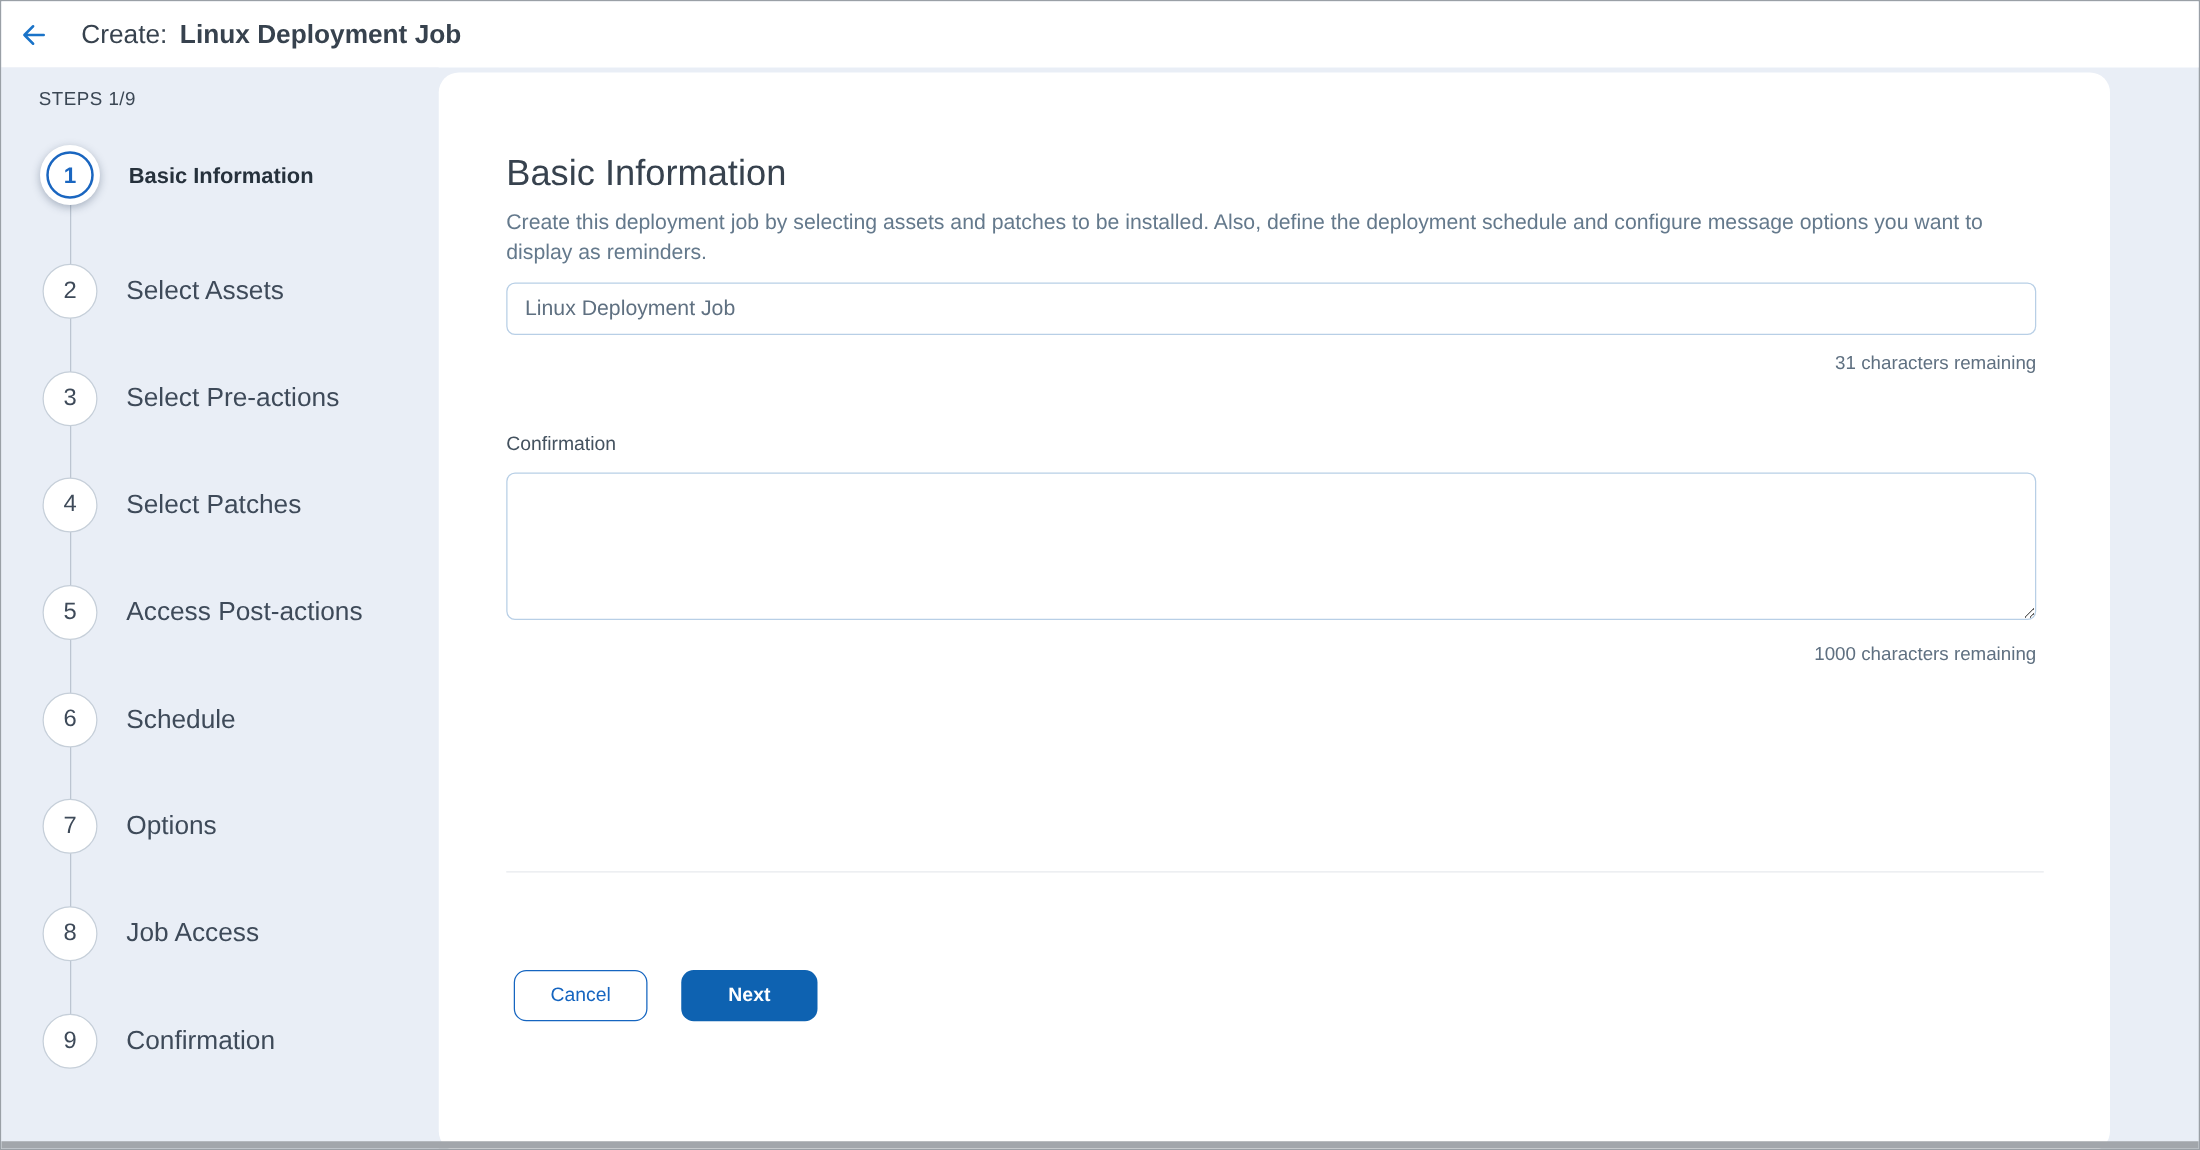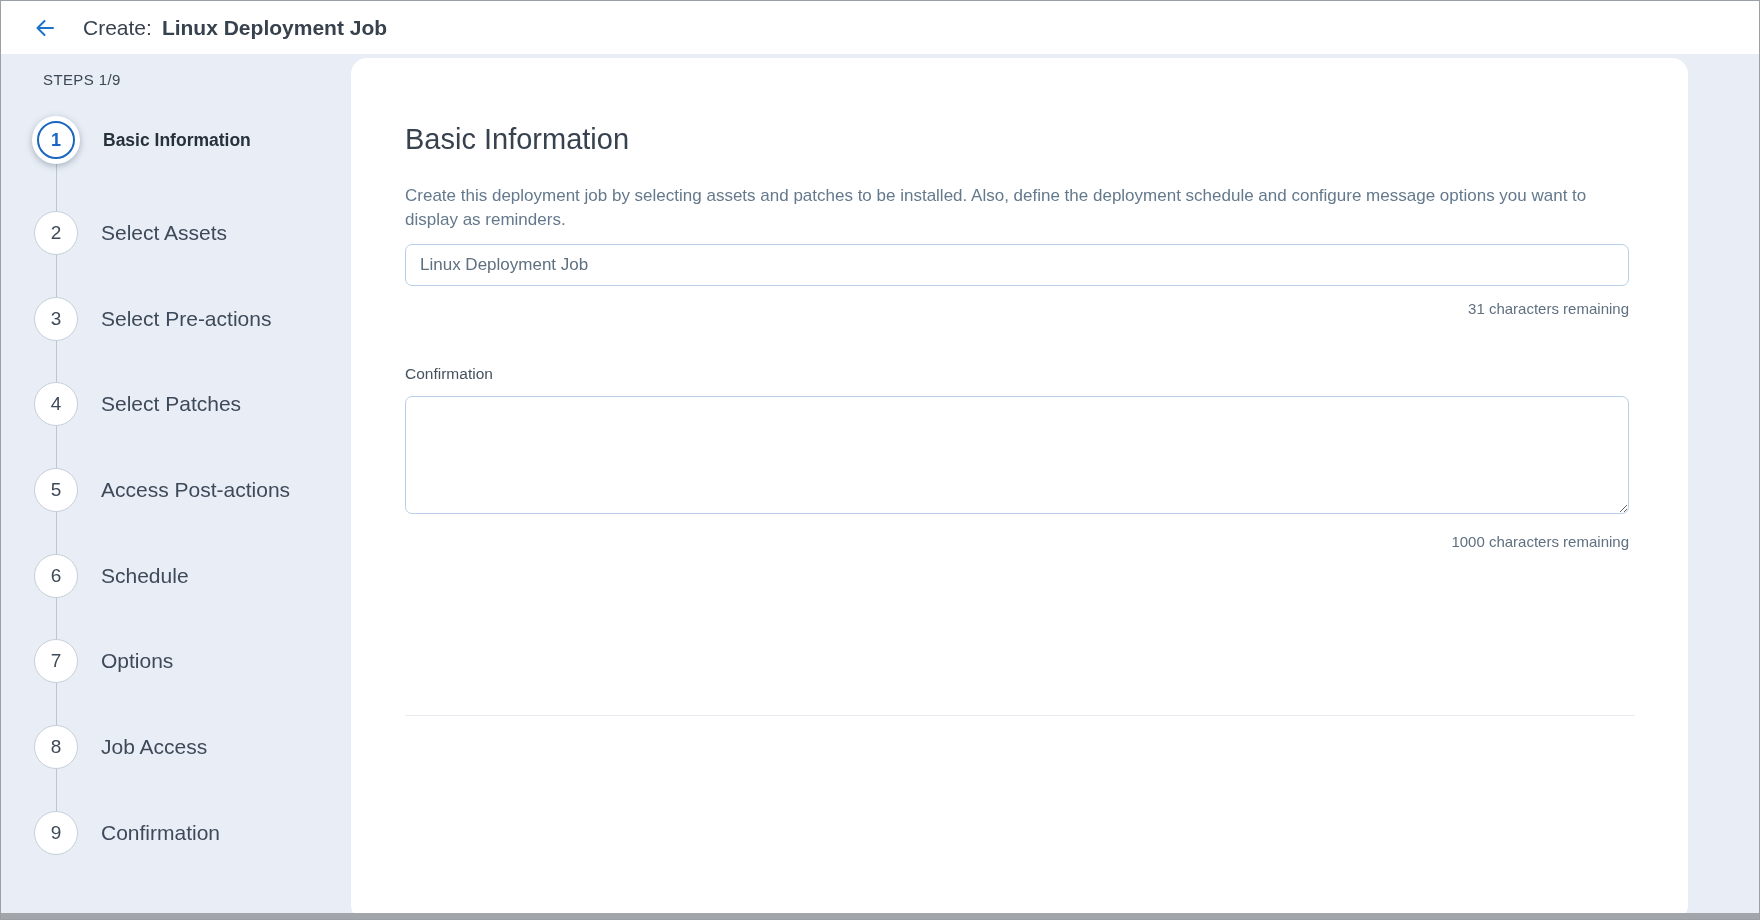--- a/index.html
+++ b/index.html
@@ -10,36 +10,36 @@
     position: relative;
     overflow: hidden;
     border: 1px solid #9aa0a6;
   }
 
   
   .header {
     position: absolute; left: 0; top: 0; width: 100%; height: 53px;
     background: #ffffff;
     display: flex; align-items: center;
-    padding-left: 30px;
+    padding-left: 12px;
   }
   .back-btn {
     width: 28px; height: 28px; display: flex; align-items: center; justify-content: center;
     cursor: pointer; background: none; border: none;
   }
   .header-title { margin-left: 24px; font-size: 21px; color: #37424e; font-weight: 500; }
   .header-title .job-name { font-weight: 700; margin-left: 10px; }
 
   
   .sidebar {
     position: absolute; left: 0; top: 53px; width: 350px; height: 867px;
     background: #e9eef6;
   }
   .steps-label {
-    position: absolute; left: 42px; top: 17px;
+    position: absolute; left: 30px; top: 17px;
     font-size: 15px; color: #3b4754; letter-spacing: 0.4px;
   }
   .connector {
     position: absolute; left: 55px; top: 86px; width: 1px; height: 693px;
     background: #bcc5d1;
   }
   .step {
     position: absolute; left: 33px;
     display: flex; align-items: center; gap: 23px; cursor: pointer;
   }
@@ -67,21 +67,21 @@
   
   .card {
     position: absolute; left: 350px; top: 57px; width: 1337px; height: 863px;
     background: #ffffff; border-radius: 16px;
     padding: 62px 59px 0 54px;
   }
   .card h1 {
     font-size: 29px; line-height: 38px; font-weight: 400; color: #37424e;
   }
   .card .intro {
-    margin-top: 26px; font-size: 17px; line-height: 24px; color: #64798c;
+    margin-top: 8px; font-size: 17px; line-height: 24px; color: #64798c;
     max-width: 1226px;
   }
   .field-label {
     margin-top: 60px; font-size: 15.5px; line-height: 20px; color: #44525f;
   }
   .field-label .req { color: #d93025; margin-left: 4px; }
   .text-input {
     margin-top: 12px; width: 1224px; height: 42px;
     border: 1px solid #b8cfe6; border-radius: 7px;
     font-family: "Liberation Sans", sans-serif;
@@ -223,15 +223,19 @@
 
   <input class="text-input" type="text" value="Linux Deployment Job" style="">
   <div class="counter">31 characters remaining</div>
 
   <div class="field-label desc-label">Confirmation</div>
   <textarea class="text-area" style=""></textarea>
   <div class="counter counter2">1000 characters remaining</div>
 
   <div class="divider"></div>
 
+  <div class="footer-buttons">
+    <button class="btn btn-cancel">Cancel</button>
+    <button class="btn btn-next">Next</button>
+  </div>
 </div>
 
 <div class="bottom-strip"></div>
 
 </body></html>

